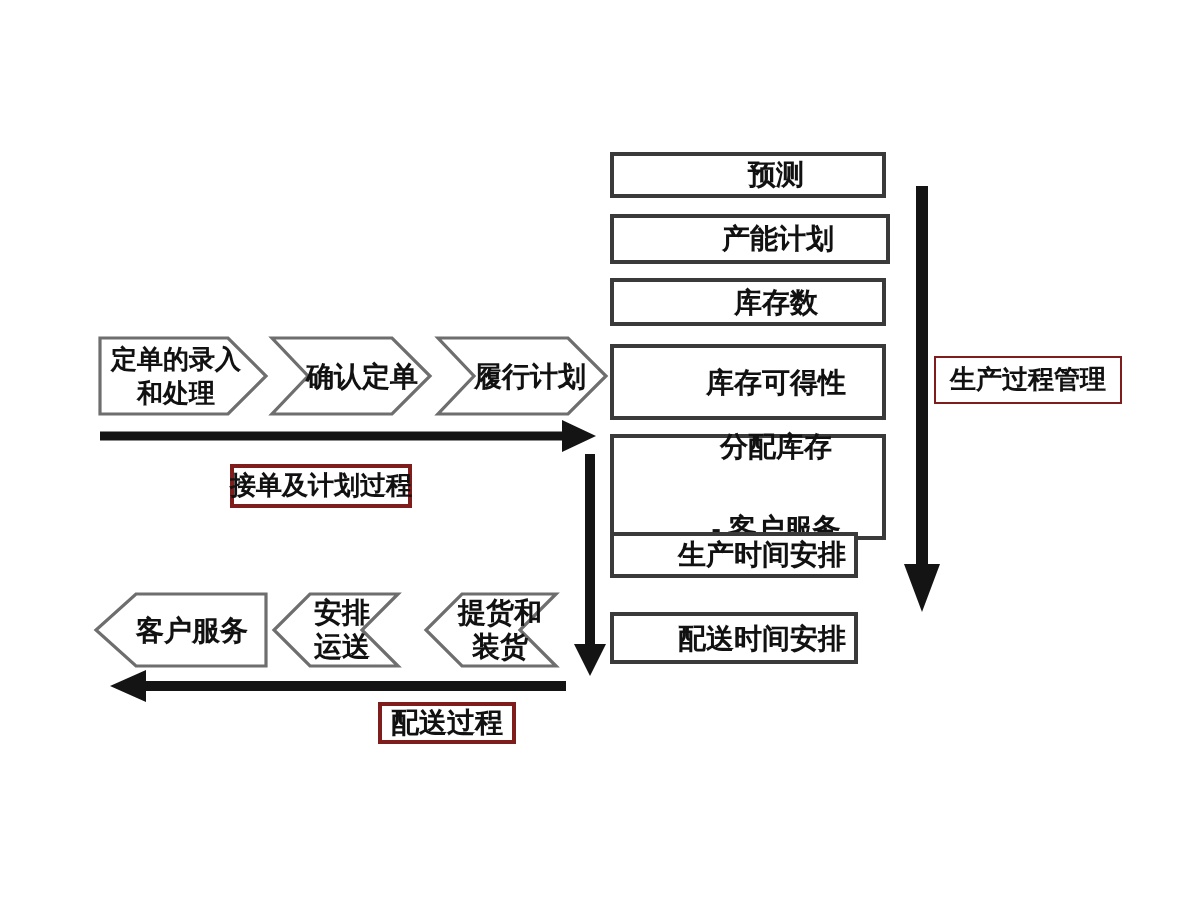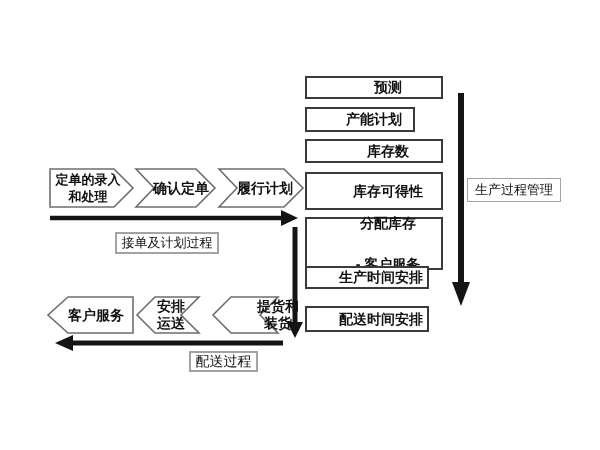--- a/index.html
+++ b/index.html
@@ -8,23 +8,23 @@
     font-family:"Liberation Sans","DejaVu Sans",sans-serif;color:#111;
   }
   .layer{position:absolute;left:0;top:0;}
   .box{
     position:absolute;background:#fff;border:2px solid #3a3a3a;
     display:flex;flex-direction:column;align-items:center;justify-content:center;
     font-weight:bold;font-size:14px;line-height:17px;text-align:center;
     box-sizing:border-box;white-space:nowrap;padding-left:28px;
   }
   .lbl{
-    position:absolute;background:#fff;border:2px solid #a3a3a3;
+    position:absolute;background:#fff;border:2px solid #7f1d1d;
     display:flex;align-items:center;justify-content:center;
-    font-weight:normal;font-size:13px;text-align:center;box-sizing:border-box;
+    font-weight:bold;font-size:13px;text-align:center;box-sizing:border-box;
     white-space:nowrap;
   }
   .chev-text{
     position:absolute;font-weight:bold;font-size:14px;line-height:17px;
     text-align:left;white-space:nowrap;display:flex;flex-direction:column;
     align-items:center;justify-content:center;pointer-events:none;
   }
   .small{font-size:13px;}
   svg polygon.chev{fill:#ffffff;stroke:#6e6e6e;stroke-width:1.6;}
   svg .flow{stroke:#141414;}
@@ -77,49 +77,49 @@
     <span>履行计划</span>
   </div>
 
   <div class="chev-text" style="left:60px;top:297px;width:72px;height:36px;">
     <span>客户服务</span>
   </div>
   <div class="chev-text" style="left:147px;top:297px;width:48px;height:36px;">
     <span>安排</span>
     <span>运送</span>
   </div>
-  <div class="chev-text" style="left:224px;top:297px;width:52px;height:36px;margin-left:28px;">
+  <div class="chev-text" style="left:224px;top:297px;width:52px;height:36px;">
     <span>提货和</span>
     <span>装货</span>
   </div>
 
   <div class="box" style="left:305px;top:76px;width:138px;height:23px;">
     <span>预测</span>
   </div>
-  <div class="box" style="left:305px;top:107px;width:110px;height:25px;">
+  <div class="box" style="left:305px;top:107px;width:140px;height:25px;">
     <span>产能计划</span>
   </div>
   <div class="box" style="left:305px;top:139px;width:138px;height:24px;">
     <span>库存数</span>
   </div>
   <div class="box" style="left:305px;top:172px;width:138px;height:38px;">
     <span>库存可得性</span>
   </div>
   <div class="box" style="left:305px;top:217px;width:138px;height:53px;gap:24px;">
     <span>分配库存</span>
     <span>- 客户服务</span>
   </div>
   <div class="box" style="left:305px;top:266px;width:124px;height:23px;">
     <span>生产时间安排</span>
   </div>
   <div class="box" style="left:305px;top:306px;width:124px;height:26px;">
     <span>配送时间安排</span>
   </div>
 
-  <div class="lbl" style="left:115px;top:232px;width:104px;height:22px;">
+  <div class="lbl" style="left:115px;top:232px;width:91px;height:22px;">
     <span>接单及计划过程</span>
   </div>
   <div class="lbl" style="left:467px;top:178px;width:94px;height:24px;border-width:1.5px;">
     <span>生产过程管理</span>
   </div>
   <div class="lbl" style="left:189px;top:351px;width:69px;height:21px;font-size:14px;">
     <span>配送过程</span>
   </div>
 
 </div>

